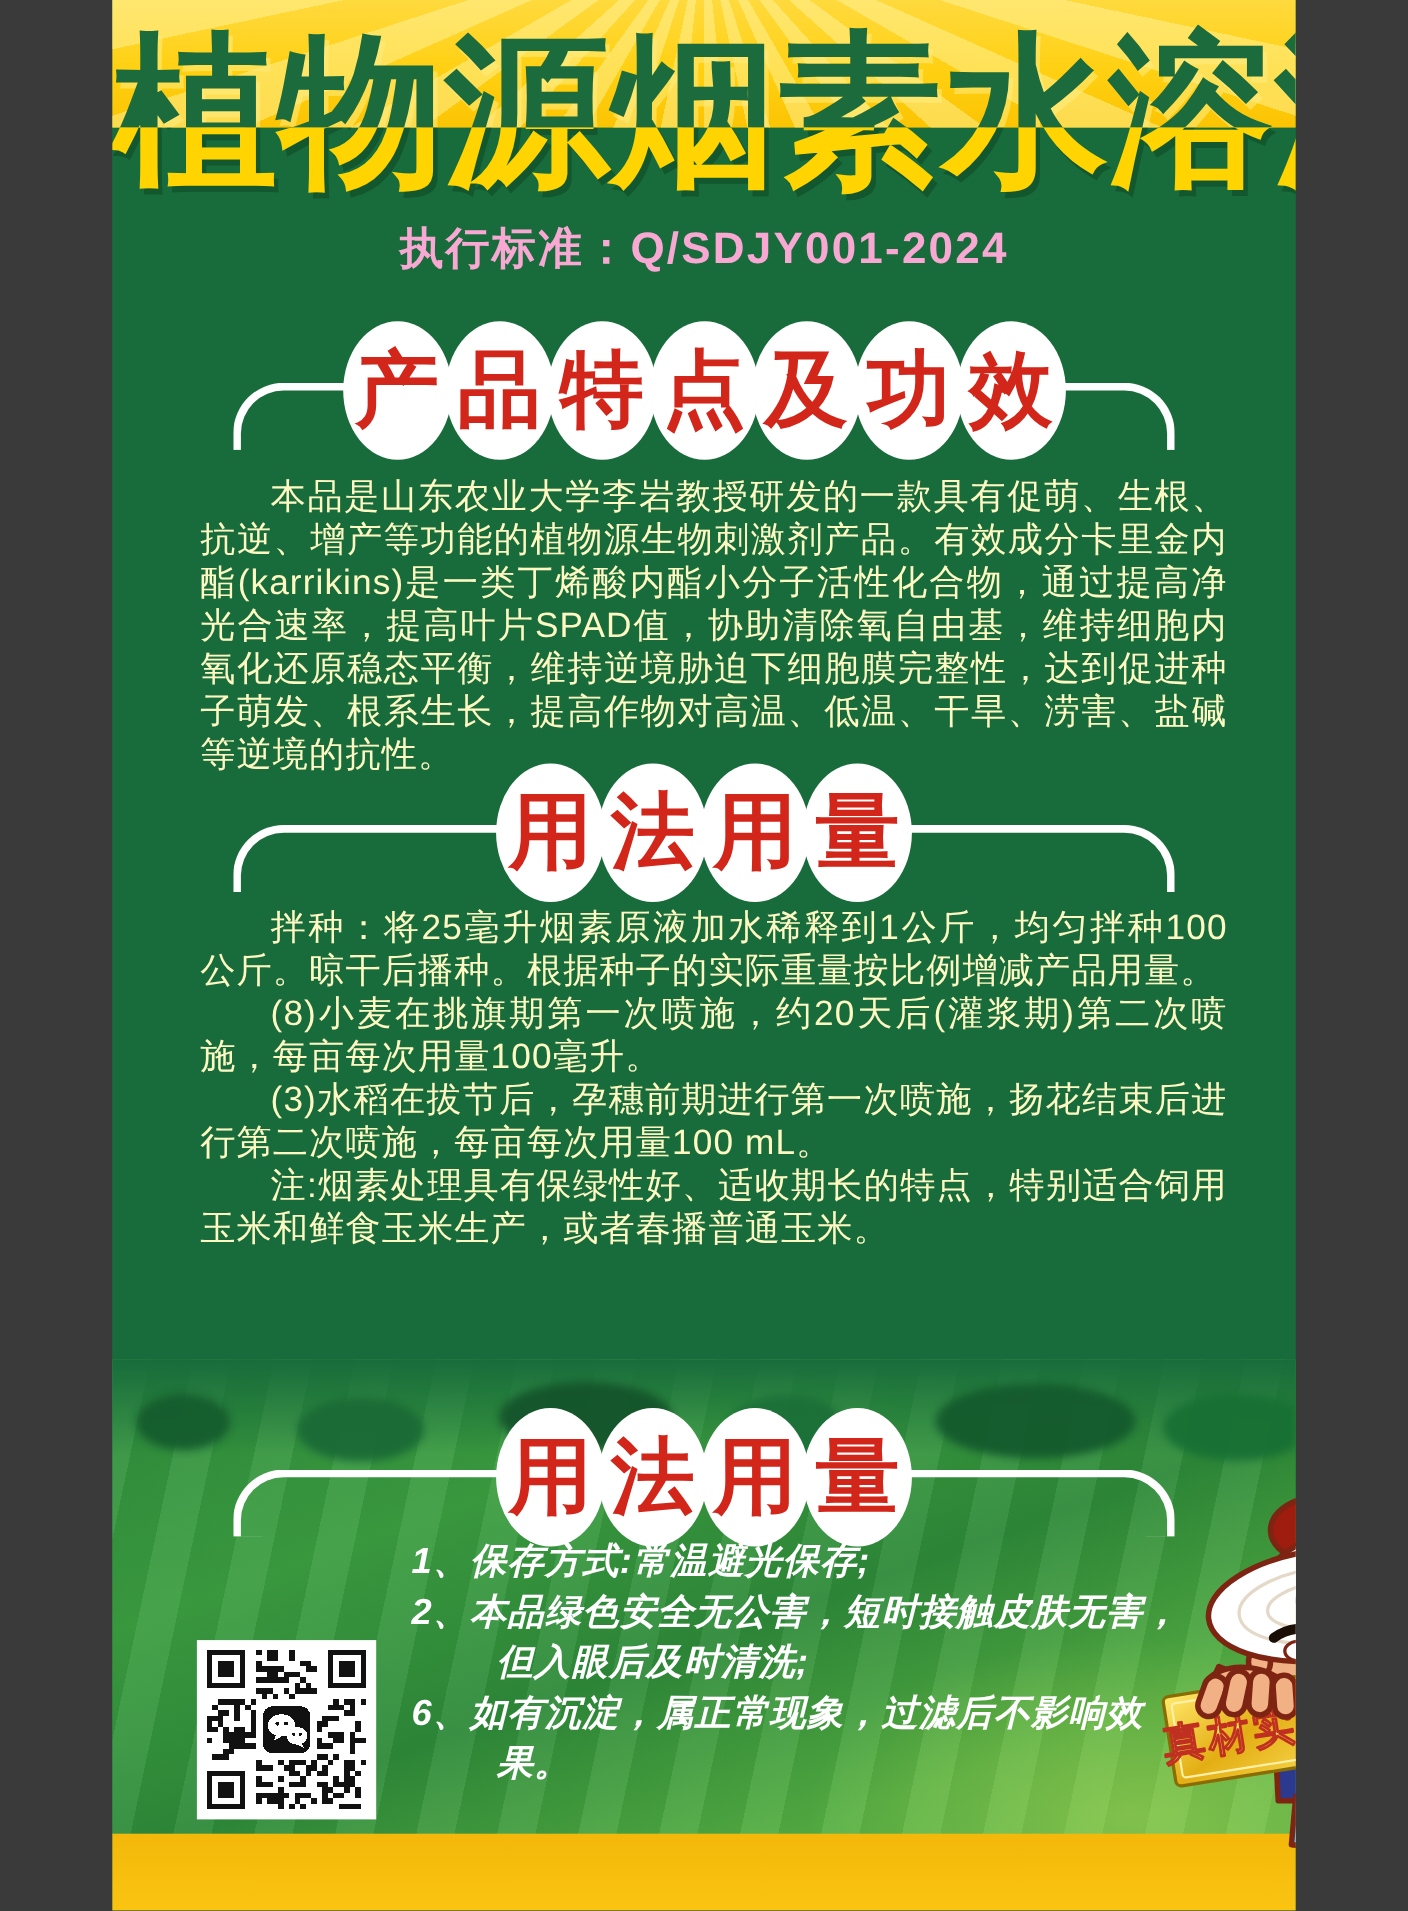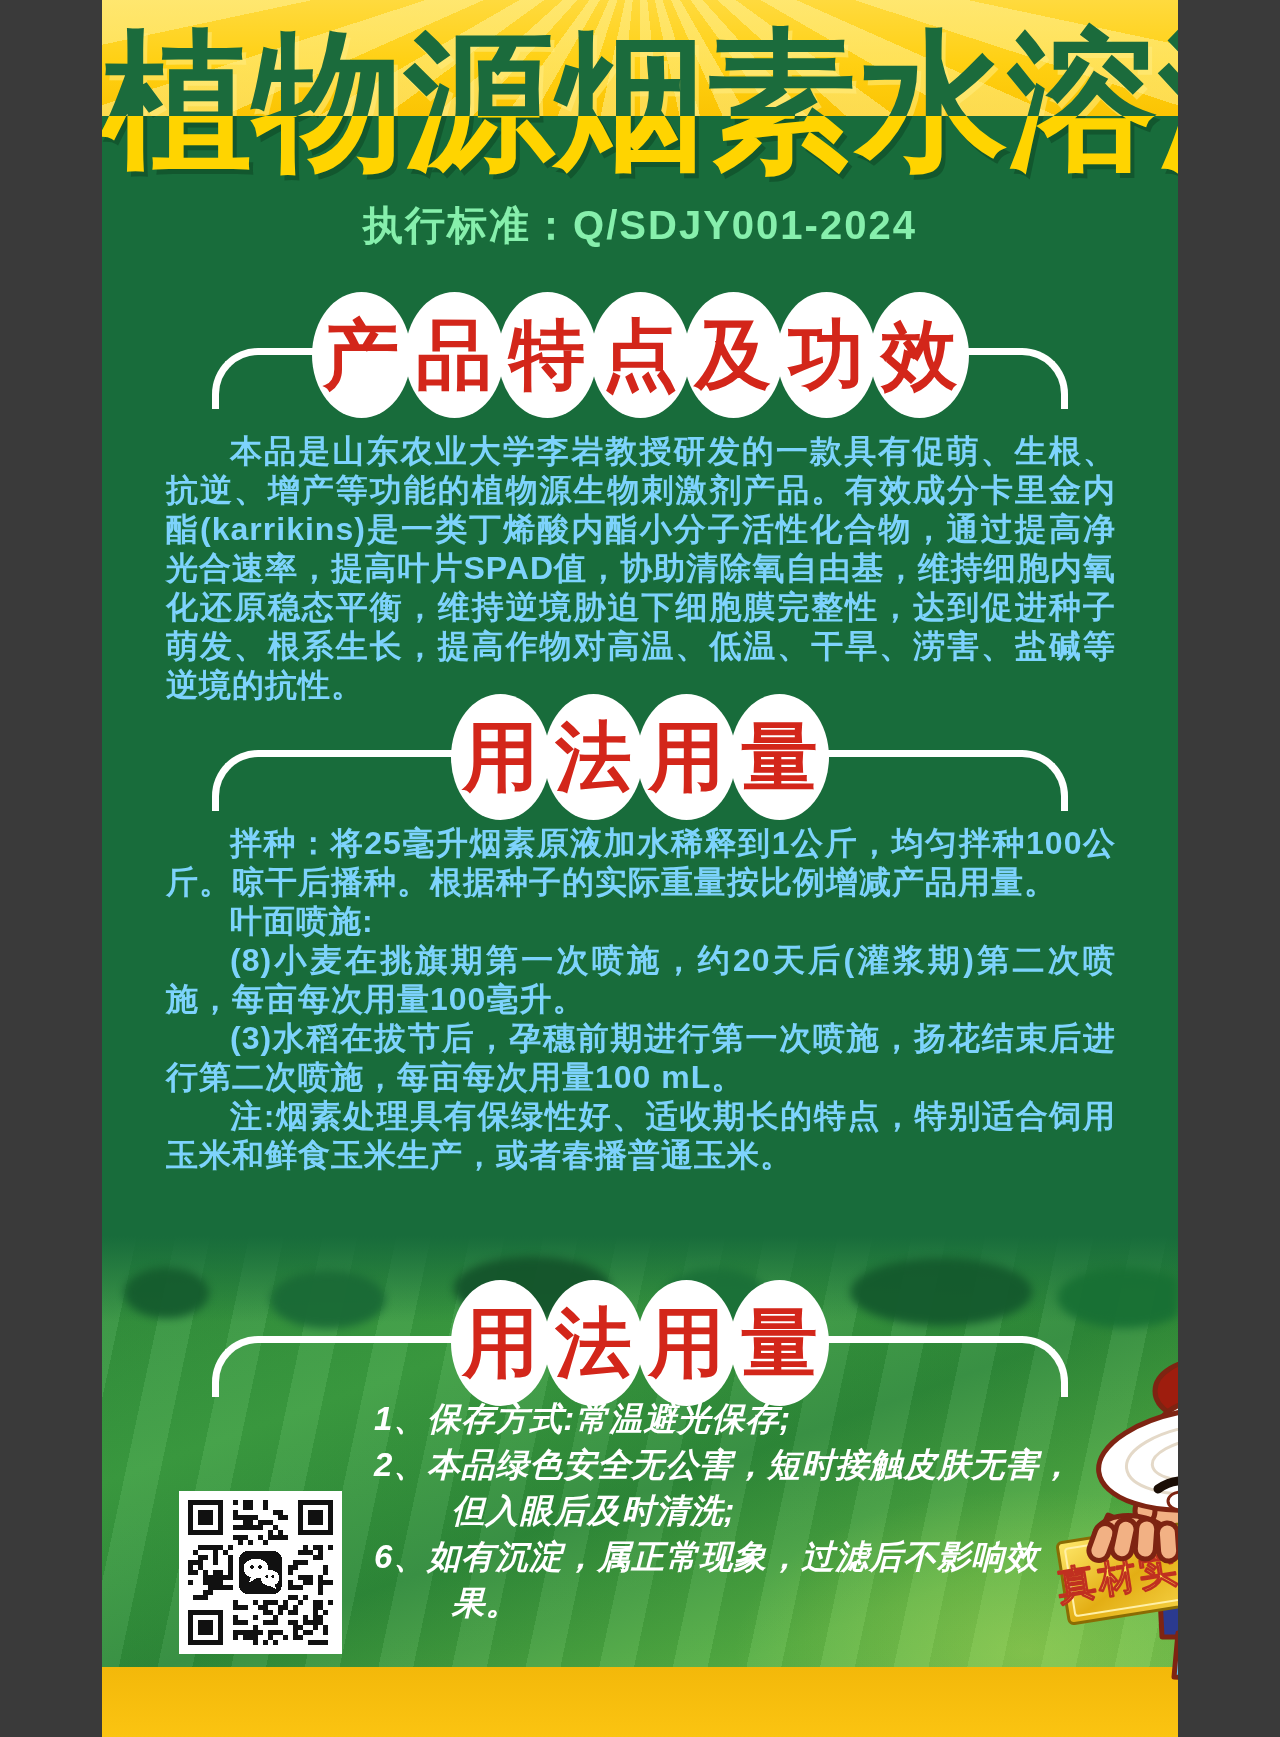--- a/index.html
+++ b/index.html
@@ -14,38 +14,38 @@
 
   
   .title{position:absolute;top:22px;left:0;width:100%;height:176px;line-height:158px;
     text-align:center;font-size:150px;font-weight:900;letter-spacing:1px;white-space:nowrap;}
   .title.part-top{color:#1B6B3C;clip-path:inset(0 0 calc(100% - 94px) 0);
     text-shadow:4px 5px 0 rgba(255,236,130,.55);}
   .title.part-bottom{color:#FFD400;clip-path:inset(94px 0 0 0);
     text-shadow:4px 5px 0 rgba(12,66,33,.5);}
 
   .standard-line{position:absolute;top:198px;left:0;width:100%;text-align:center;
-    color:#86efac;font-size:40px;font-weight:700;letter-spacing:2px;z-index:3;}
+    color:#f9a8d4;font-size:40px;font-weight:700;letter-spacing:2px;z-index:3;}
 
   
   .sec-header{position:absolute;left:110px;right:110px;height:132px;display:flex;
     align-items:flex-start;z-index:3;}
   .hline{flex:1;height:54px;margin-top:56px;}
   .hline.left{border-top:7px solid #fff;border-left:7px solid #fff;
     border-top-left-radius:46px;margin-right:-8px;}
   .hline.right{border-top:7px solid #fff;border-right:7px solid #fff;
     border-top-right-radius:46px;margin-left:-8px;}
   .bubble{width:99px;height:126px;background:#ffffff;border-radius:50%;
     display:flex;align-items:center;justify-content:center;margin:0 -3px;flex:0 0 auto;}
   .bchar{font-family:"Liberation Serif",serif;font-size:76px;font-weight:900;
     color:#D3261A;line-height:1;}
 
   
-  .content{position:absolute;left:64px;right:62px;color:#7dd3fc;font-size:32px;
-    line-height:39px;font-weight:700;letter-spacing:1px;text-align:justify;z-index:3;}
+  .content{position:absolute;left:80px;right:62px;color:#fef9c3;font-size:32px;
+    line-height:39px;font-weight:400;letter-spacing:1px;text-align:justify;z-index:3;}
   .content p{margin:0;text-indent:2em;}
   .c1{top:432px;}
   .c2{top:824px;}
 
   
   .field{position:absolute;left:0;top:1236px;width:100%;height:432px;z-index:1;
     background:
       linear-gradient(180deg,#186C3B 0%,rgba(24,108,59,0) 20%),
       radial-gradient(420px 230px at 86% 96%, rgba(196,224,88,.38), rgba(196,224,88,0) 70%),
       repeating-linear-gradient(102deg, rgba(255,255,255,.055) 0 34px, rgba(16,60,22,.07) 34px 72px),
@@ -132,21 +132,20 @@
         <b class="bchar">用</b>
       </span>
     <span class="bubble">
         <b class="bchar">量</b>
       </span>
     <div class="hline right"></div>
   </div>
 
   <div class="content c2">
     <p>拌种：将25毫升烟素原液加水稀释到1公斤，均匀拌种100公斤。晾干后播种。根据种子的实际重量按比例增减产品用量。</p>
-    <p>叶面喷施:</p>
     <p>(8)小麦在挑旗期第一次喷施，约20天后(灌浆期)第二次喷施，每亩每次用量100毫升。</p>
     <p>(3)水稻在拔节后，孕穗前期进行第一次喷施，扬花结束后进行第二次喷施，每亩每次用量100 mL。</p>
     <p>注:烟素处理具有保绿性好、适收期长的特点，特别适合饲用玉米和鲜食玉米生产，或者春播普通玉米。</p>
   </div>
 
   <div class="field"></div>
   <div class="trees"></div>
 
   <div class="sec-header" style="top:1280px;">
     <div class="hline left"></div>

